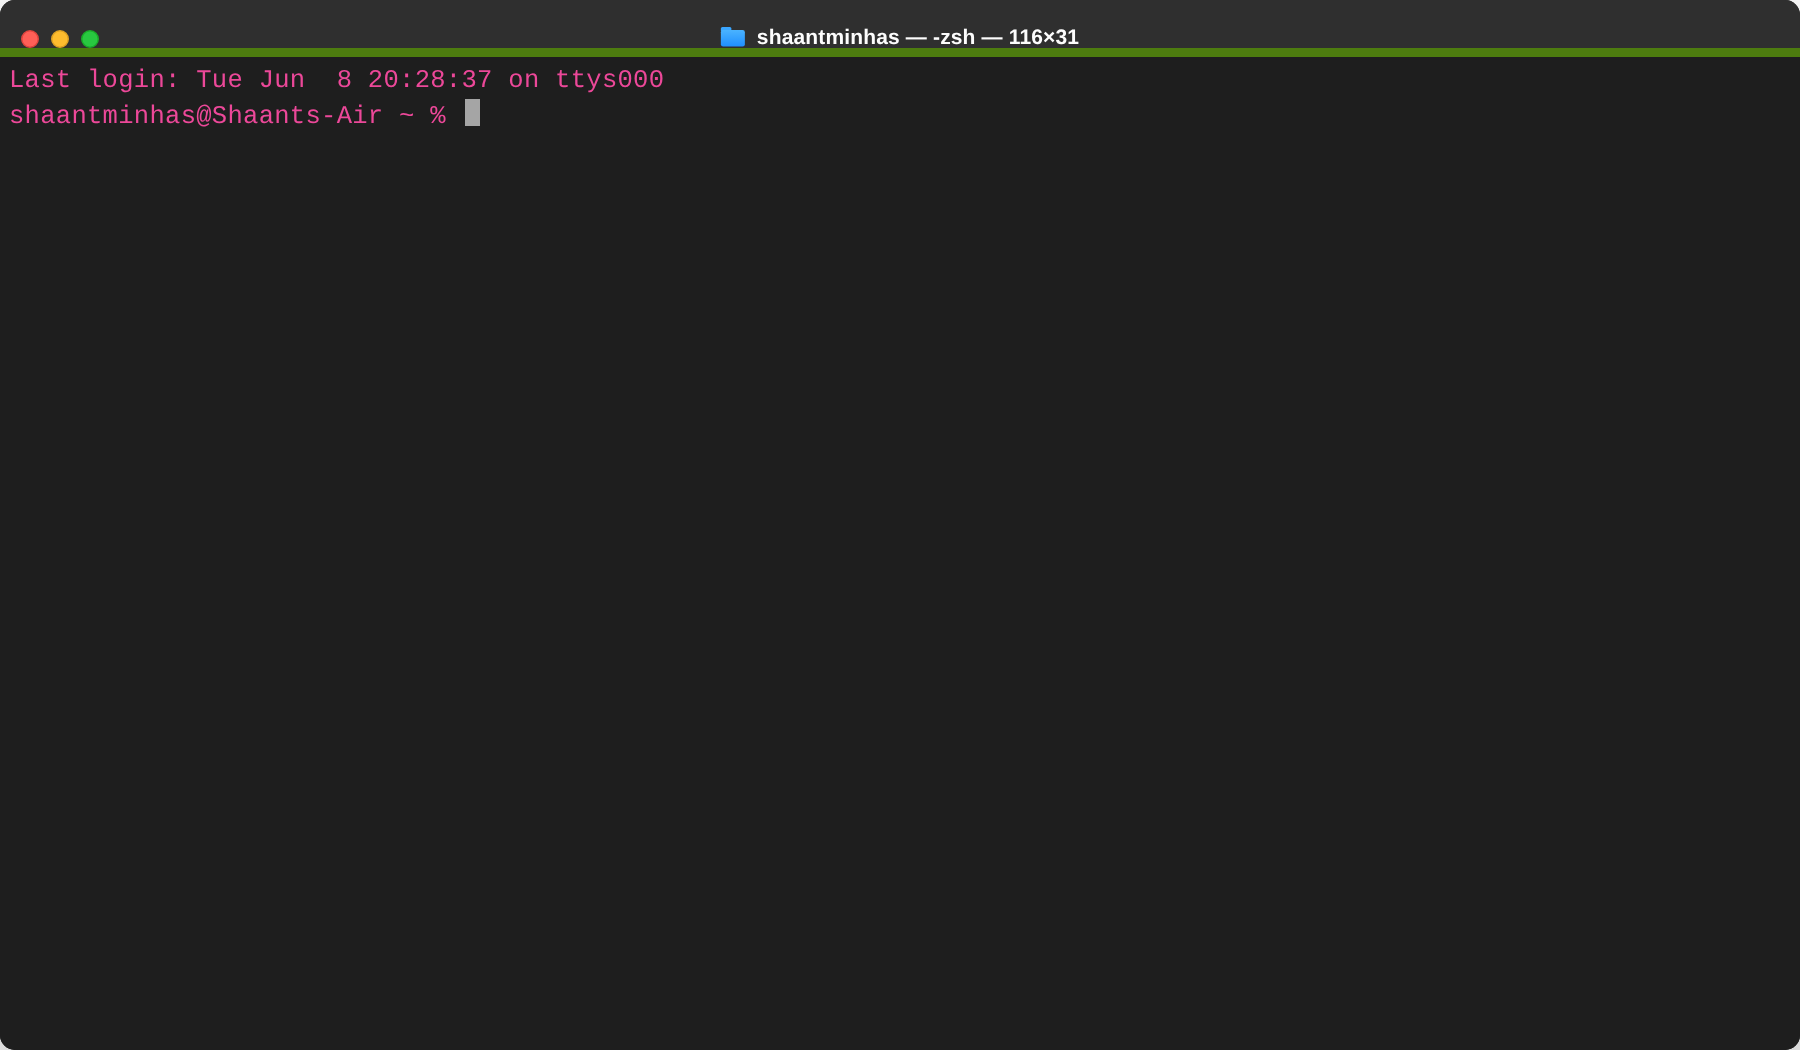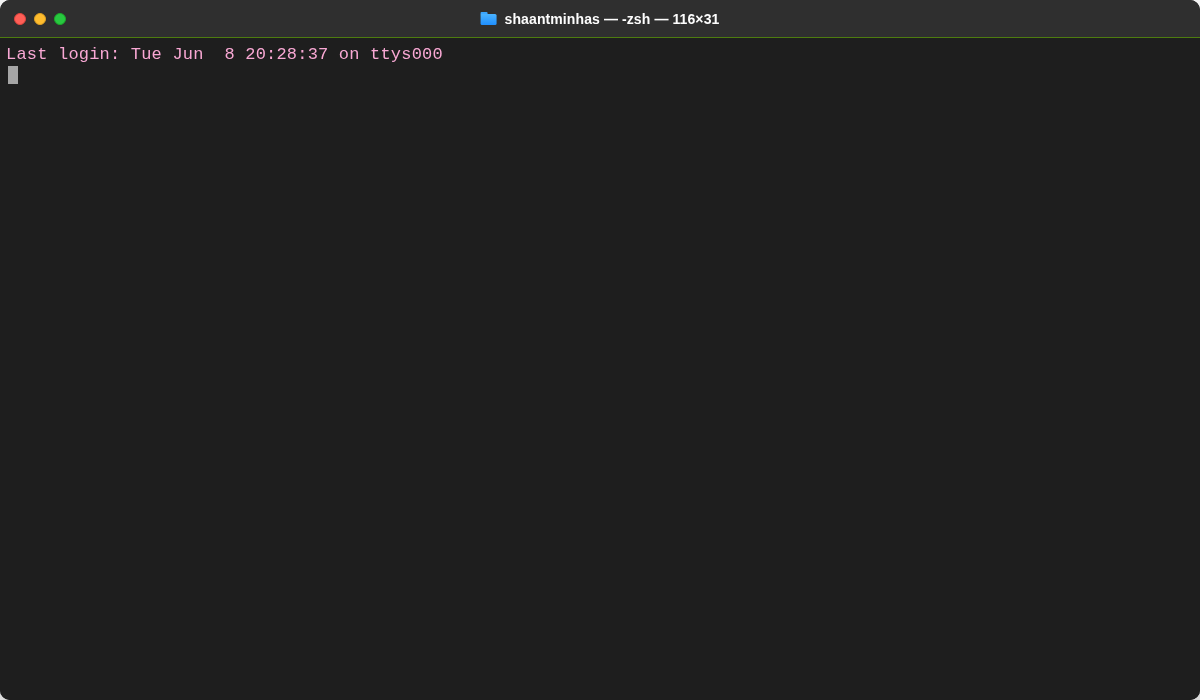--- a/index.html
+++ b/index.html
@@ -19,24 +19,24 @@
       border-radius: 10px;
       overflow: hidden;
       box-shadow: 0 20px 60px rgba(0,0,0,0.35);
       display: flex;
       flex-direction: column;
     }
     .titlebar {
       height: 38px;
       background: #2f2f2f;
       display: flex;
-      align-items: center;
+      align-items: flex-end;
       position: relative;
       flex: 0 0 auto;
-      border-bottom: 1px solid #4d7c0f;
+      border-bottom: 6px solid #4d7c0f;
     }
     .traffic-lights {
       display: flex;
       gap: 8px;
       padding-left: 14px;
     }
     .traffic-light {
       width: 12px;
       height: 12px;
       border-radius: 50%;
@@ -80,21 +80,21 @@
       left: 0;
       width: 16px;
       height: 11px;
       background: linear-gradient(#4ab3ff, #1f8fff);
       border-radius: 1.5px;
     }
 
     .terminal-body {
       flex: 1 1 auto;
       background: #1e1e1e;
-      color: #f9a8d4;
+      color: #ec4899;
       font-family: "SF Mono", ui-monospace, Menlo, Monaco, "Courier New", monospace;
       font-size: 17px;
       line-height: 22px;
       padding: 6px 6px;
       white-space: pre-wrap;
       word-break: break-all;
       letter-spacing: 0.2px;
     }
     .line { display: block; }
     .inline { display: inline; }
@@ -117,15 +117,15 @@
       <div class="traffic-light tl-close"></div>
       <div class="traffic-light tl-min"></div>
       <div class="traffic-light tl-max"></div>
     </div>
     <div class="title-center">
       <span class="folder-icon"></span>
       <span>shaantminhas — -zsh — 116×31</span>
     </div>
   </div>
 
-  <div class="terminal-body"><span class="line">Last login: Tue Jun  8 20:28:37 on ttys000</span><span class="cursor"></span></div>
+  <div class="terminal-body"><span class="line">Last login: Tue Jun  8 20:28:37 on ttys000</span><span class="inline">shaantminhas@Shaants-Air ~ % </span><span class="cursor"></span></div>
 
 </div>
 
 </body></html>

